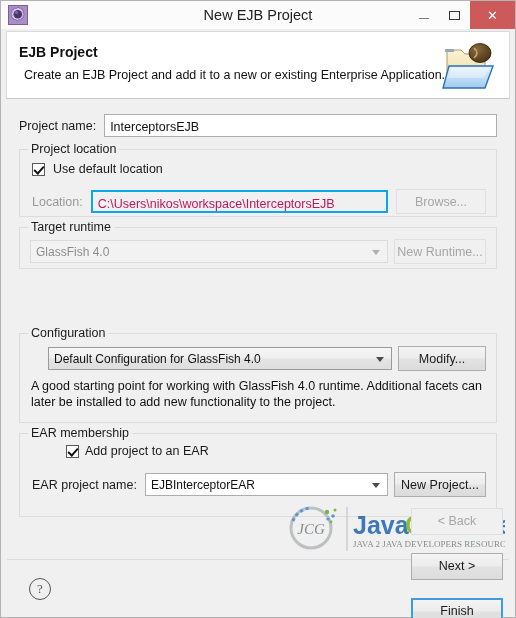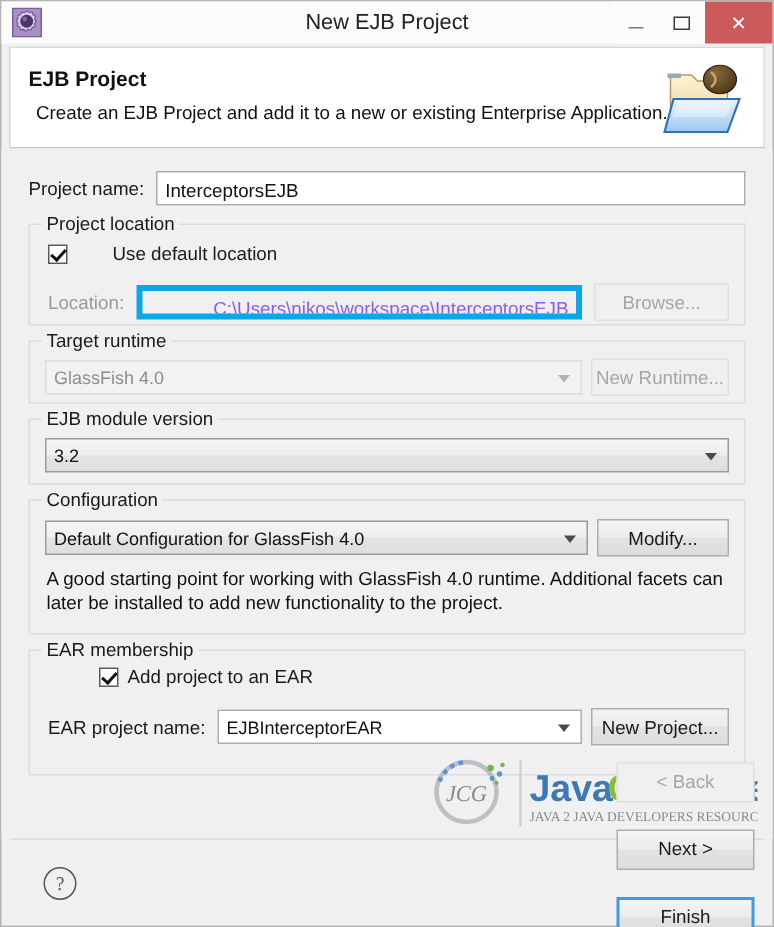--- a/index.html
+++ b/index.html
@@ -145,23 +145,22 @@
     background: #ffffff;
     padding: 2px 5px;
     font-size: 12.5px;
     line-height: 21px;
     color: #111111;
     overflow: hidden;
     white-space: nowrap;
   }
   .textfield.disabled {
     background: #f0f0f0;
-    border: 4px solid #0ea5e9;
-    color: #8b5cf6;
-    text-align: right;
+    border: 2px solid #0ea5e9;
+    color: #be185d;
   }
 
   
   .group {
     position: relative;
     border: 1px solid #dcdcdc;
     box-sizing: border-box;
   }
   .group > .legend {
     position: absolute;
@@ -359,21 +358,21 @@
   <div class="body">
 
     <div class="row" style="position:absolute; left:18px; top:15px; width:478px;">
       <div class="label">Project name:</div>
       <div class="textfield" style="flex:1; margin-left:8px;">InterceptorsEJB</div>
     </div>
 
     <div class="group" style="position:absolute; left:18px; top:50px; width:478px; height:68px;">
       <div class="legend">Project location</div>
 
-      <div class="row" style="position:absolute; left:12px; top:12px;gap:22px;">
+      <div class="row" style="position:absolute; left:12px; top:12px;">
         <div class="checkbox checked"></div>
         <div class="label" style="margin-left:8px;">Use default location</div>
       </div>
 
       <div class="row" style="position:absolute; left:12px; top:39px; right:10px;">
         <div class="label dim">Location:</div>
         <div class="textfield disabled" style="flex:1; margin-left:8px;">C:\Users\nikos\workspace\InterceptorsEJB</div>
         <div class="button disabled" style="width:90px; margin-left:8px;">Browse...</div>
       </div>
     </div>
@@ -382,31 +381,24 @@
       <div class="legend">Target runtime</div>
       <div class="row" style="position:absolute; left:10px; top:11px; right:10px;">
         <div class="combo disabled" style="flex:1;">
           <span>GlassFish 4.0</span>
           <span class="arrow"></span>
         </div>
         <div class="button disabled" style="width:92px; margin-left:6px;">New Runtime...</div>
       </div>
     </div>
 
-    <div class="group" style="position:absolute; left:18px; top:180px; width:478px; height:44px;">
-      <div class="legend">EJB module version</div>
-      <div class="combo" style="position:absolute; left:10px; top:12px; right:10px;">
-        <span>3.2</span>
-        <span class="arrow"></span>
-      </div>
-    </div>
 
     <div class="group" style="position:absolute; left:18px; top:234px; width:478px; height:90px;">
       <div class="legend">Configuration</div>
-      <div class="row" style="position:absolute; left:10px; top:12px; right:10px;text-align:right;">
+      <div class="row" style="position:absolute; left:28px; top:12px; right:10px;text-align:right;">
         <div class="combo" style="flex:1;">
           <span>Default Configuration for GlassFish 4.0</span>
           <span class="arrow"></span>
         </div>
         <div class="button" style="width:88px; margin-left:6px;">Modify...</div>
       </div>
       <div class="desc" style="position:absolute; left:11px; top:44px; right:12px;">A good starting point for working with GlassFish 4.0 runtime. Additional facets can later be installed to add new functionality to the project.</div>
     </div>
 
     <div class="group" style="position:absolute; left:18px; top:334px; width:478px; height:84px;">

